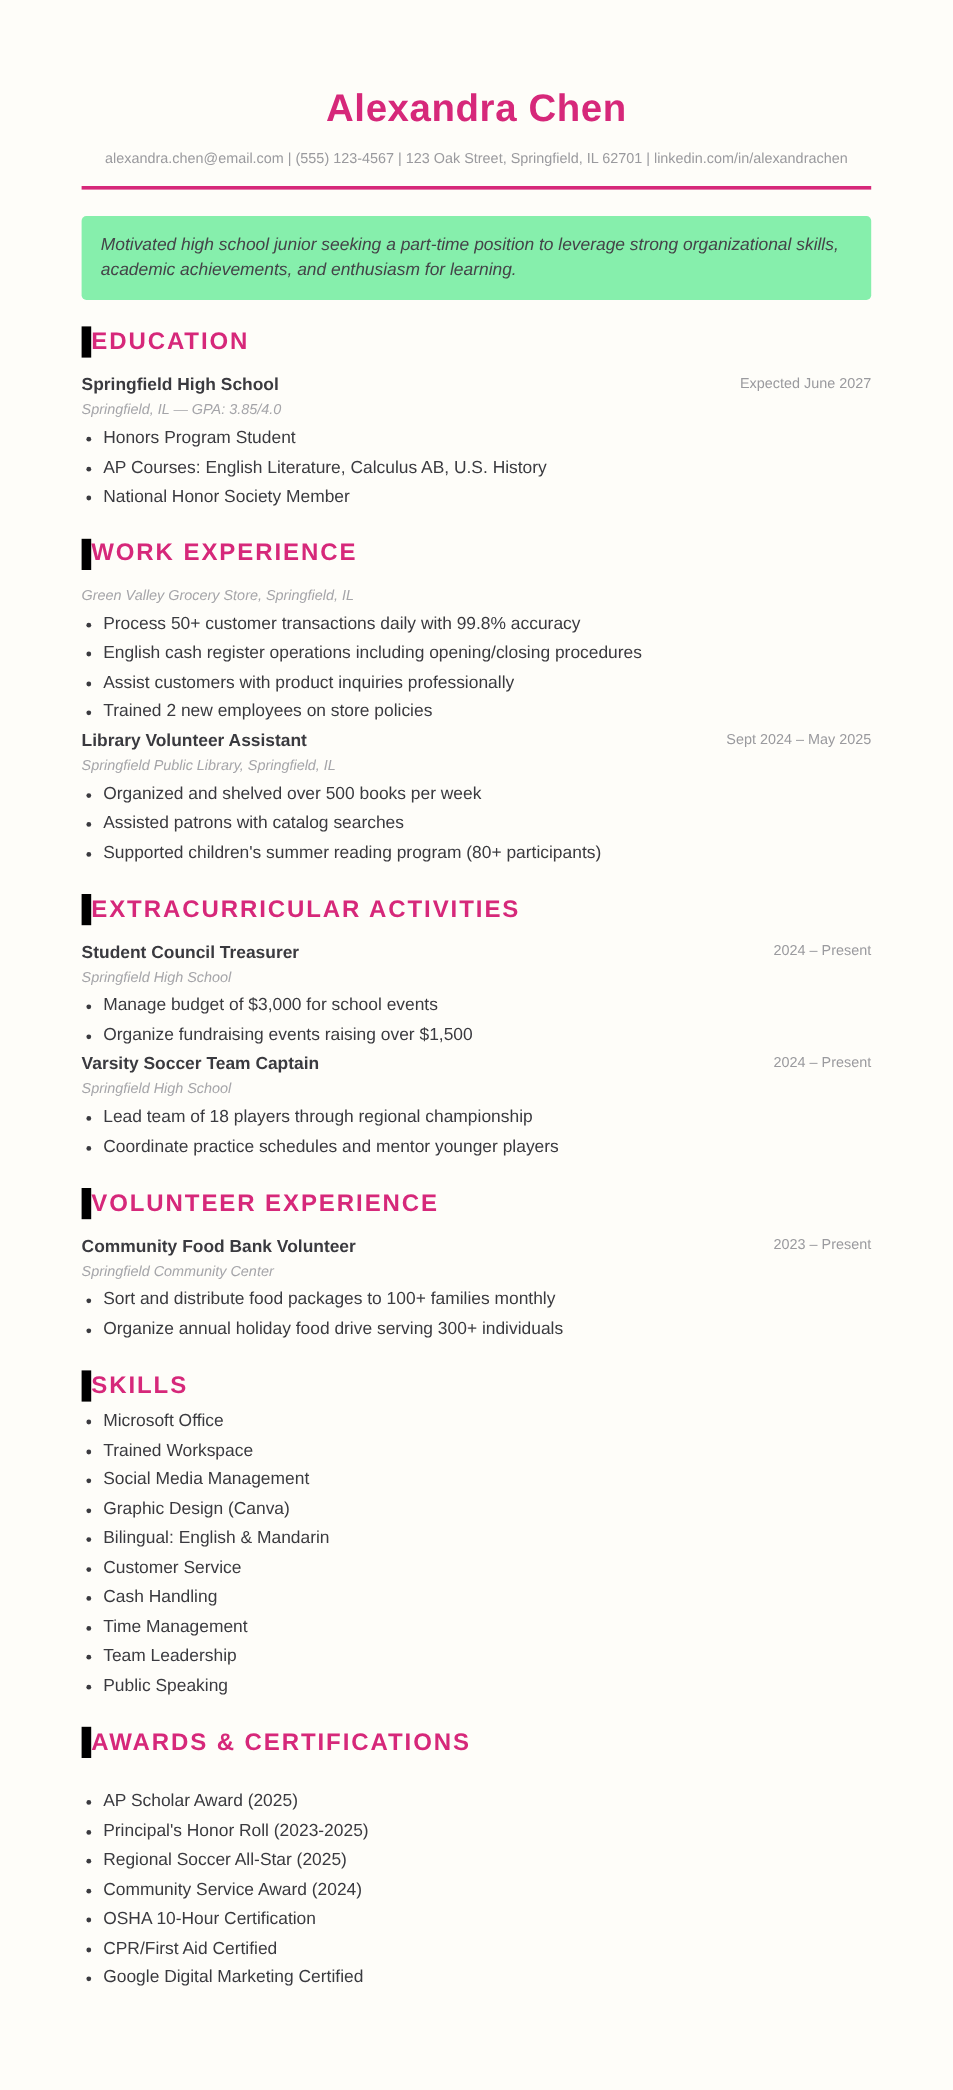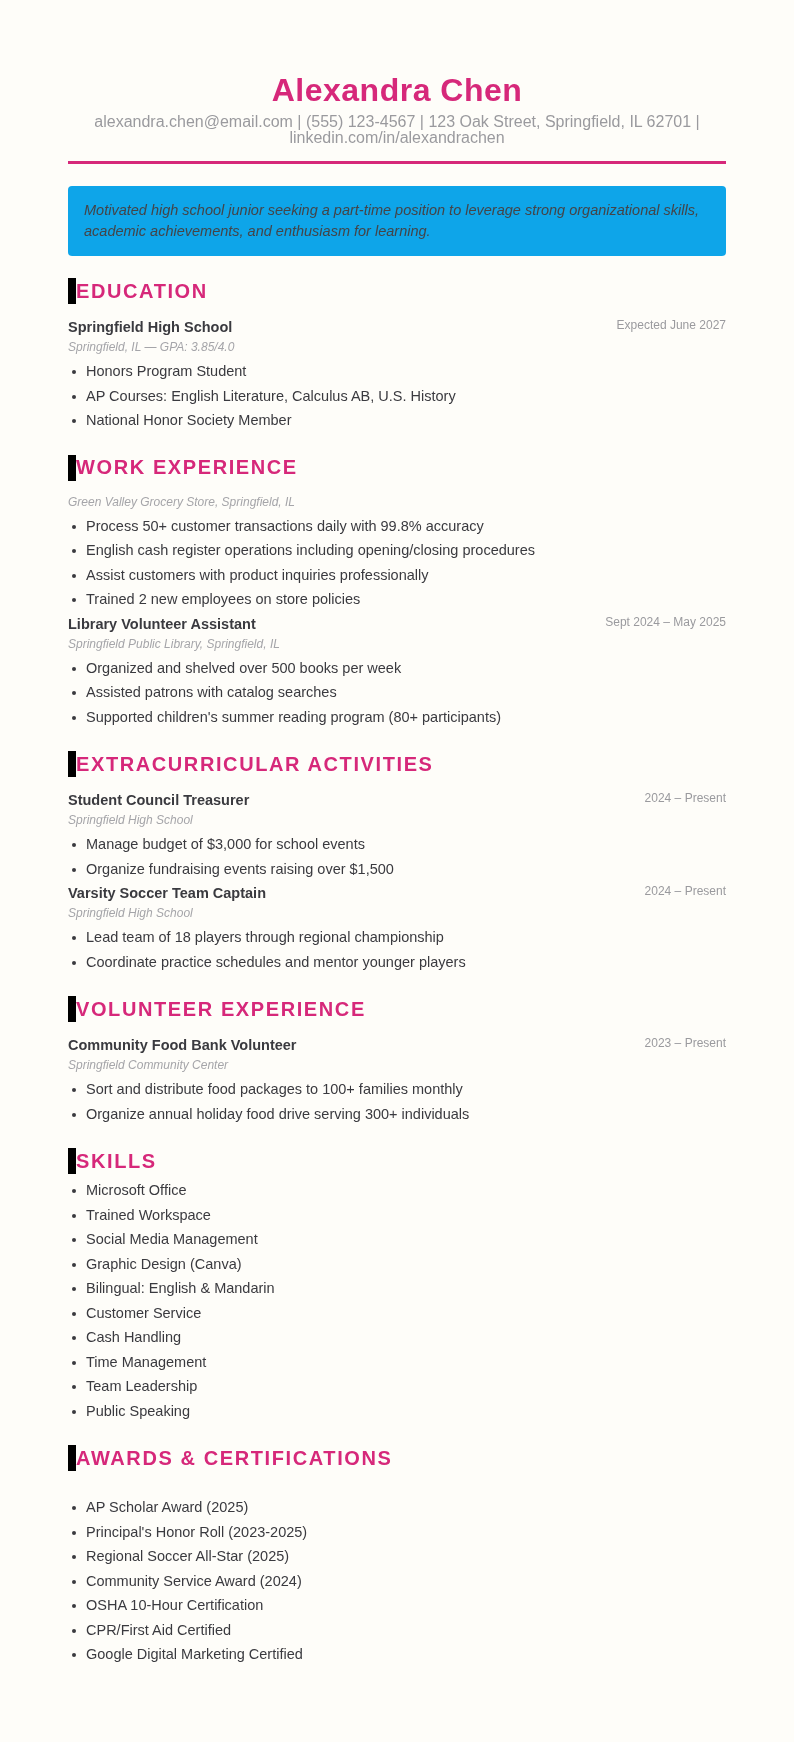--- a/index.html
+++ b/index.html
@@ -14,33 +14,33 @@
   .page { padding: 0 68px; }
   .header { text-align: center; padding-top: 70px; }
   .name {
     font-size: 32px;
     font-weight: bold;
     color: #d6287a;
     letter-spacing: 0.5px;
     line-height: 40px;
   }
   .contact {
-    margin-top: 4px;
-    font-size: 16px;
+    margin-top: 14px;
+    font-size: 12px;
     color: #9a9a9e;
     line-height: 16px;
   }
   .rule {
     margin-top: 15px;
     height: 3px;
     background: #d6287a;
   }
   .summary {
     margin-top: 22px;
-    background: #0ea5e9;
+    background: #86efac;
     border-radius: 4px;
     padding: 14px 16px;
     font-size: 14.5px;
     font-style: italic;
     line-height: 21px;
     color: #444448;
   }
   .section { margin-top: 22px; }
   .section-title {
     display: flex;

